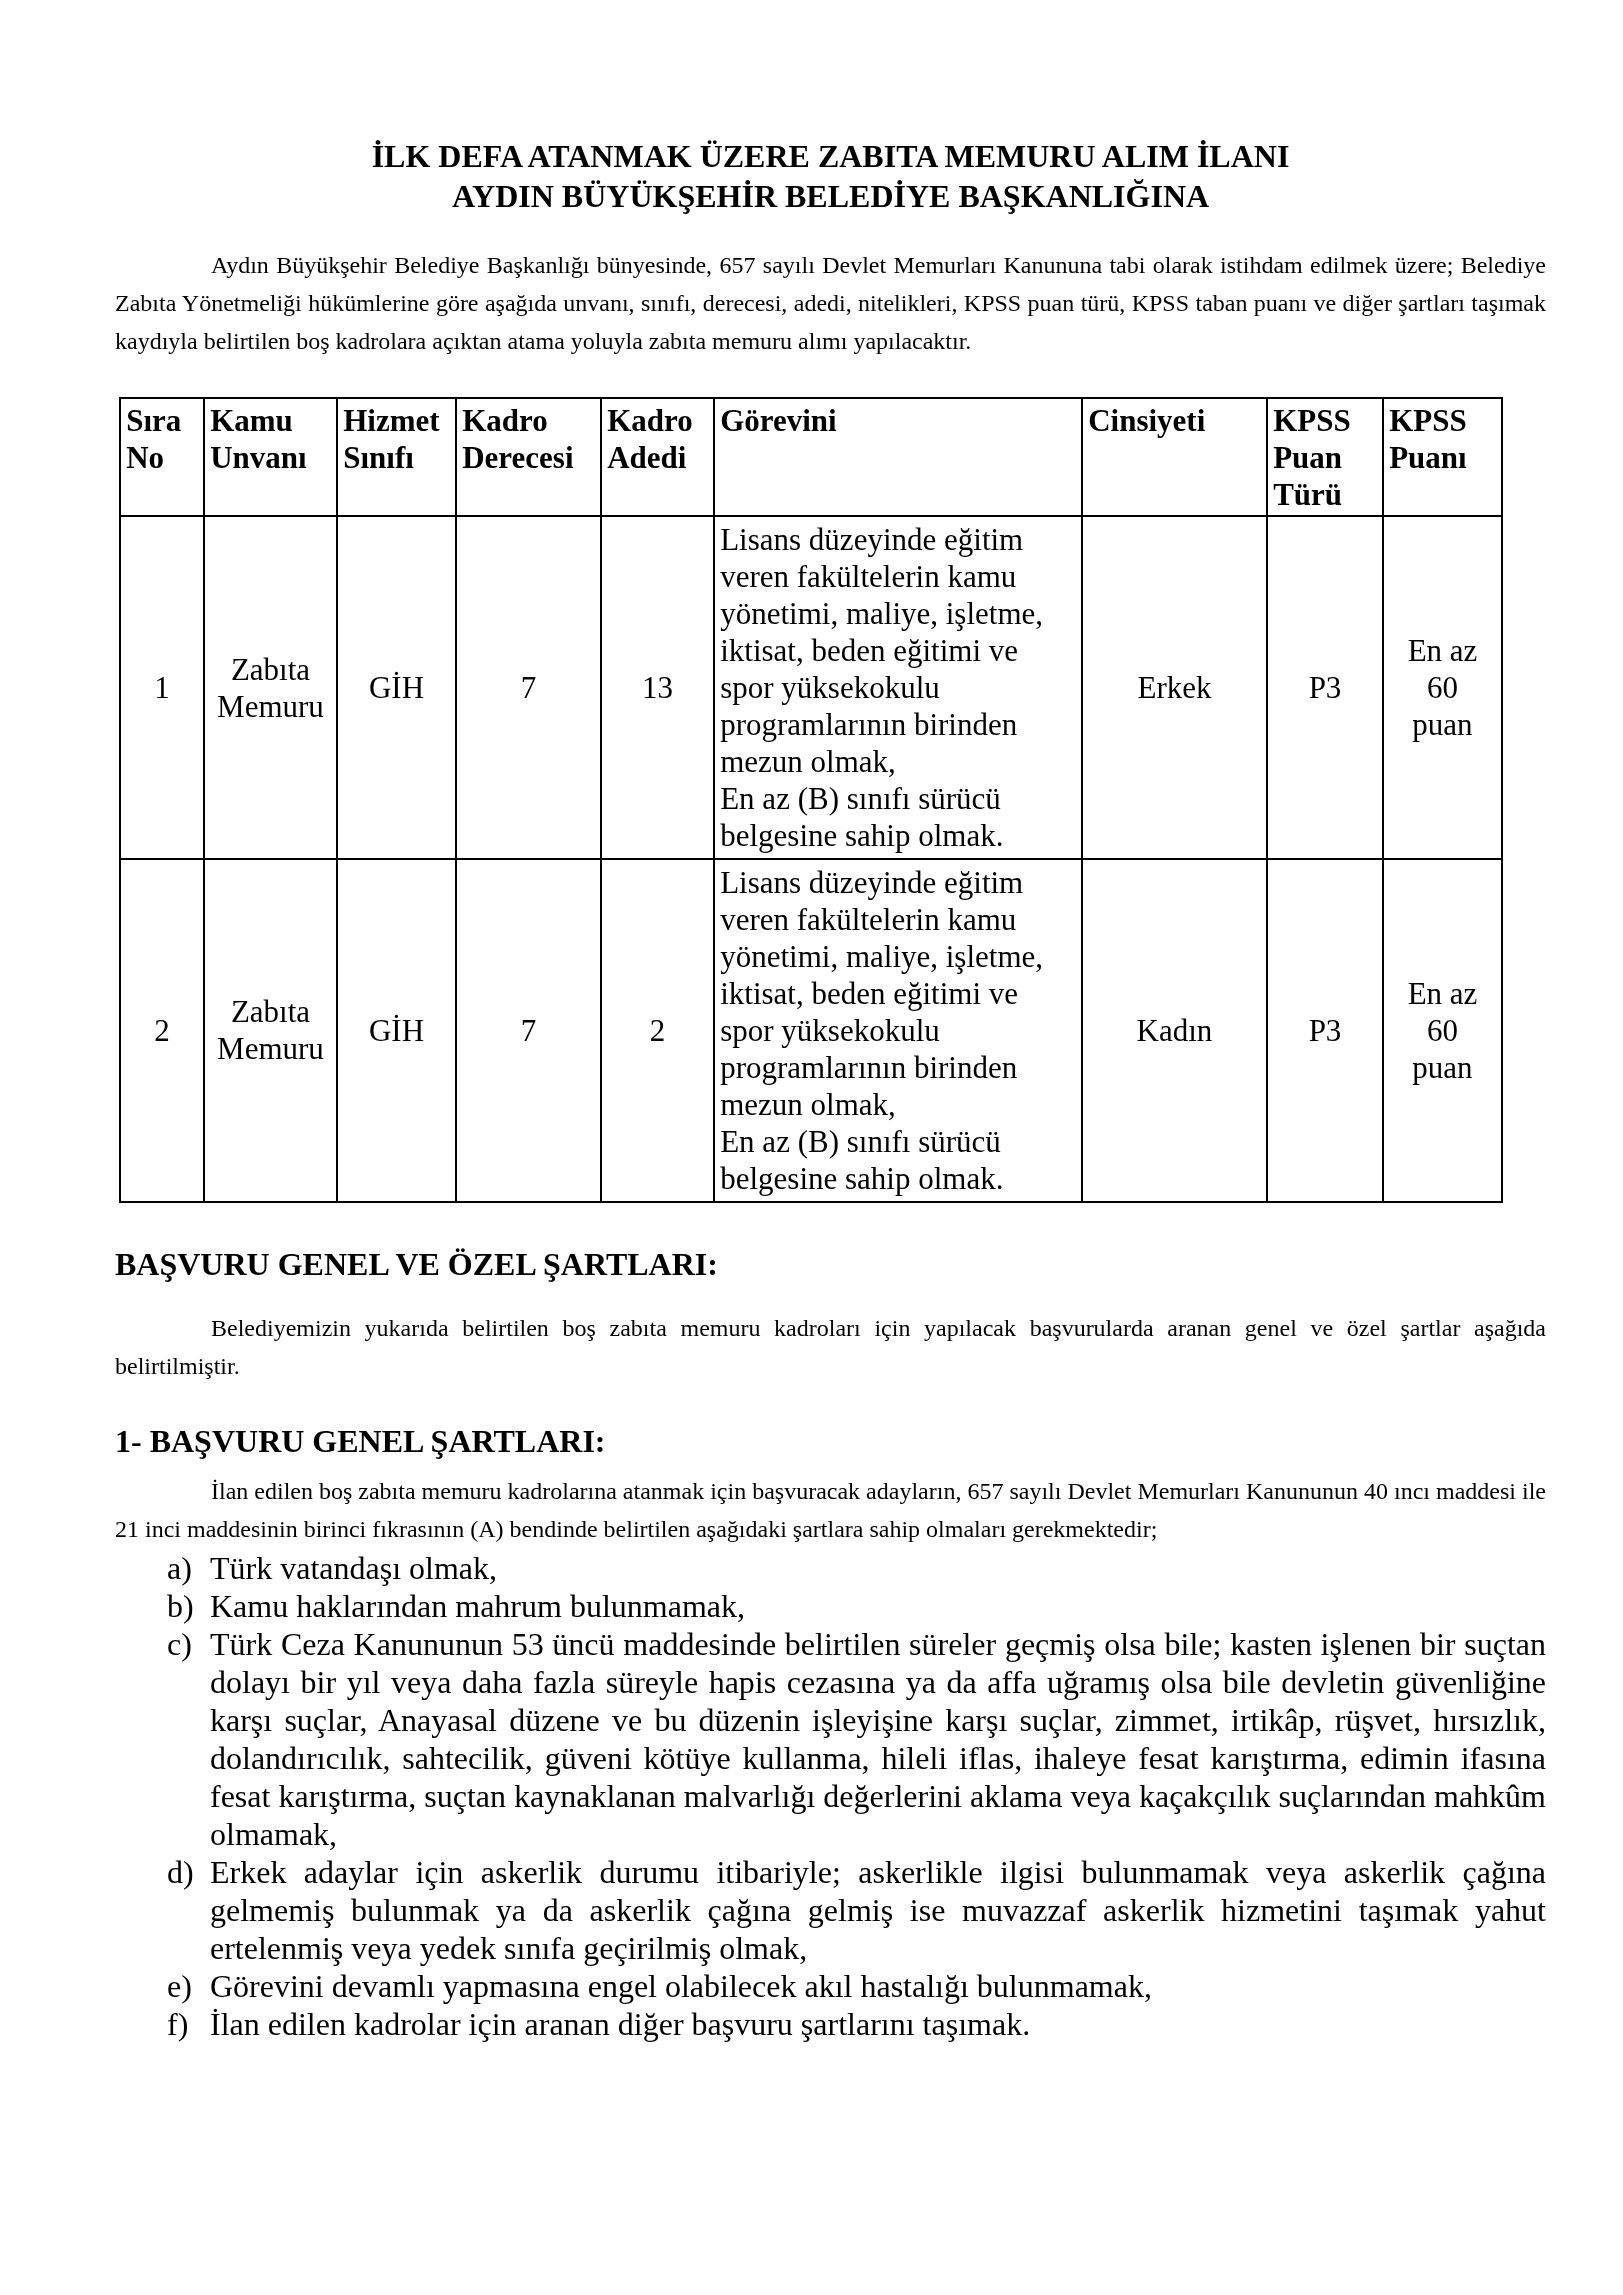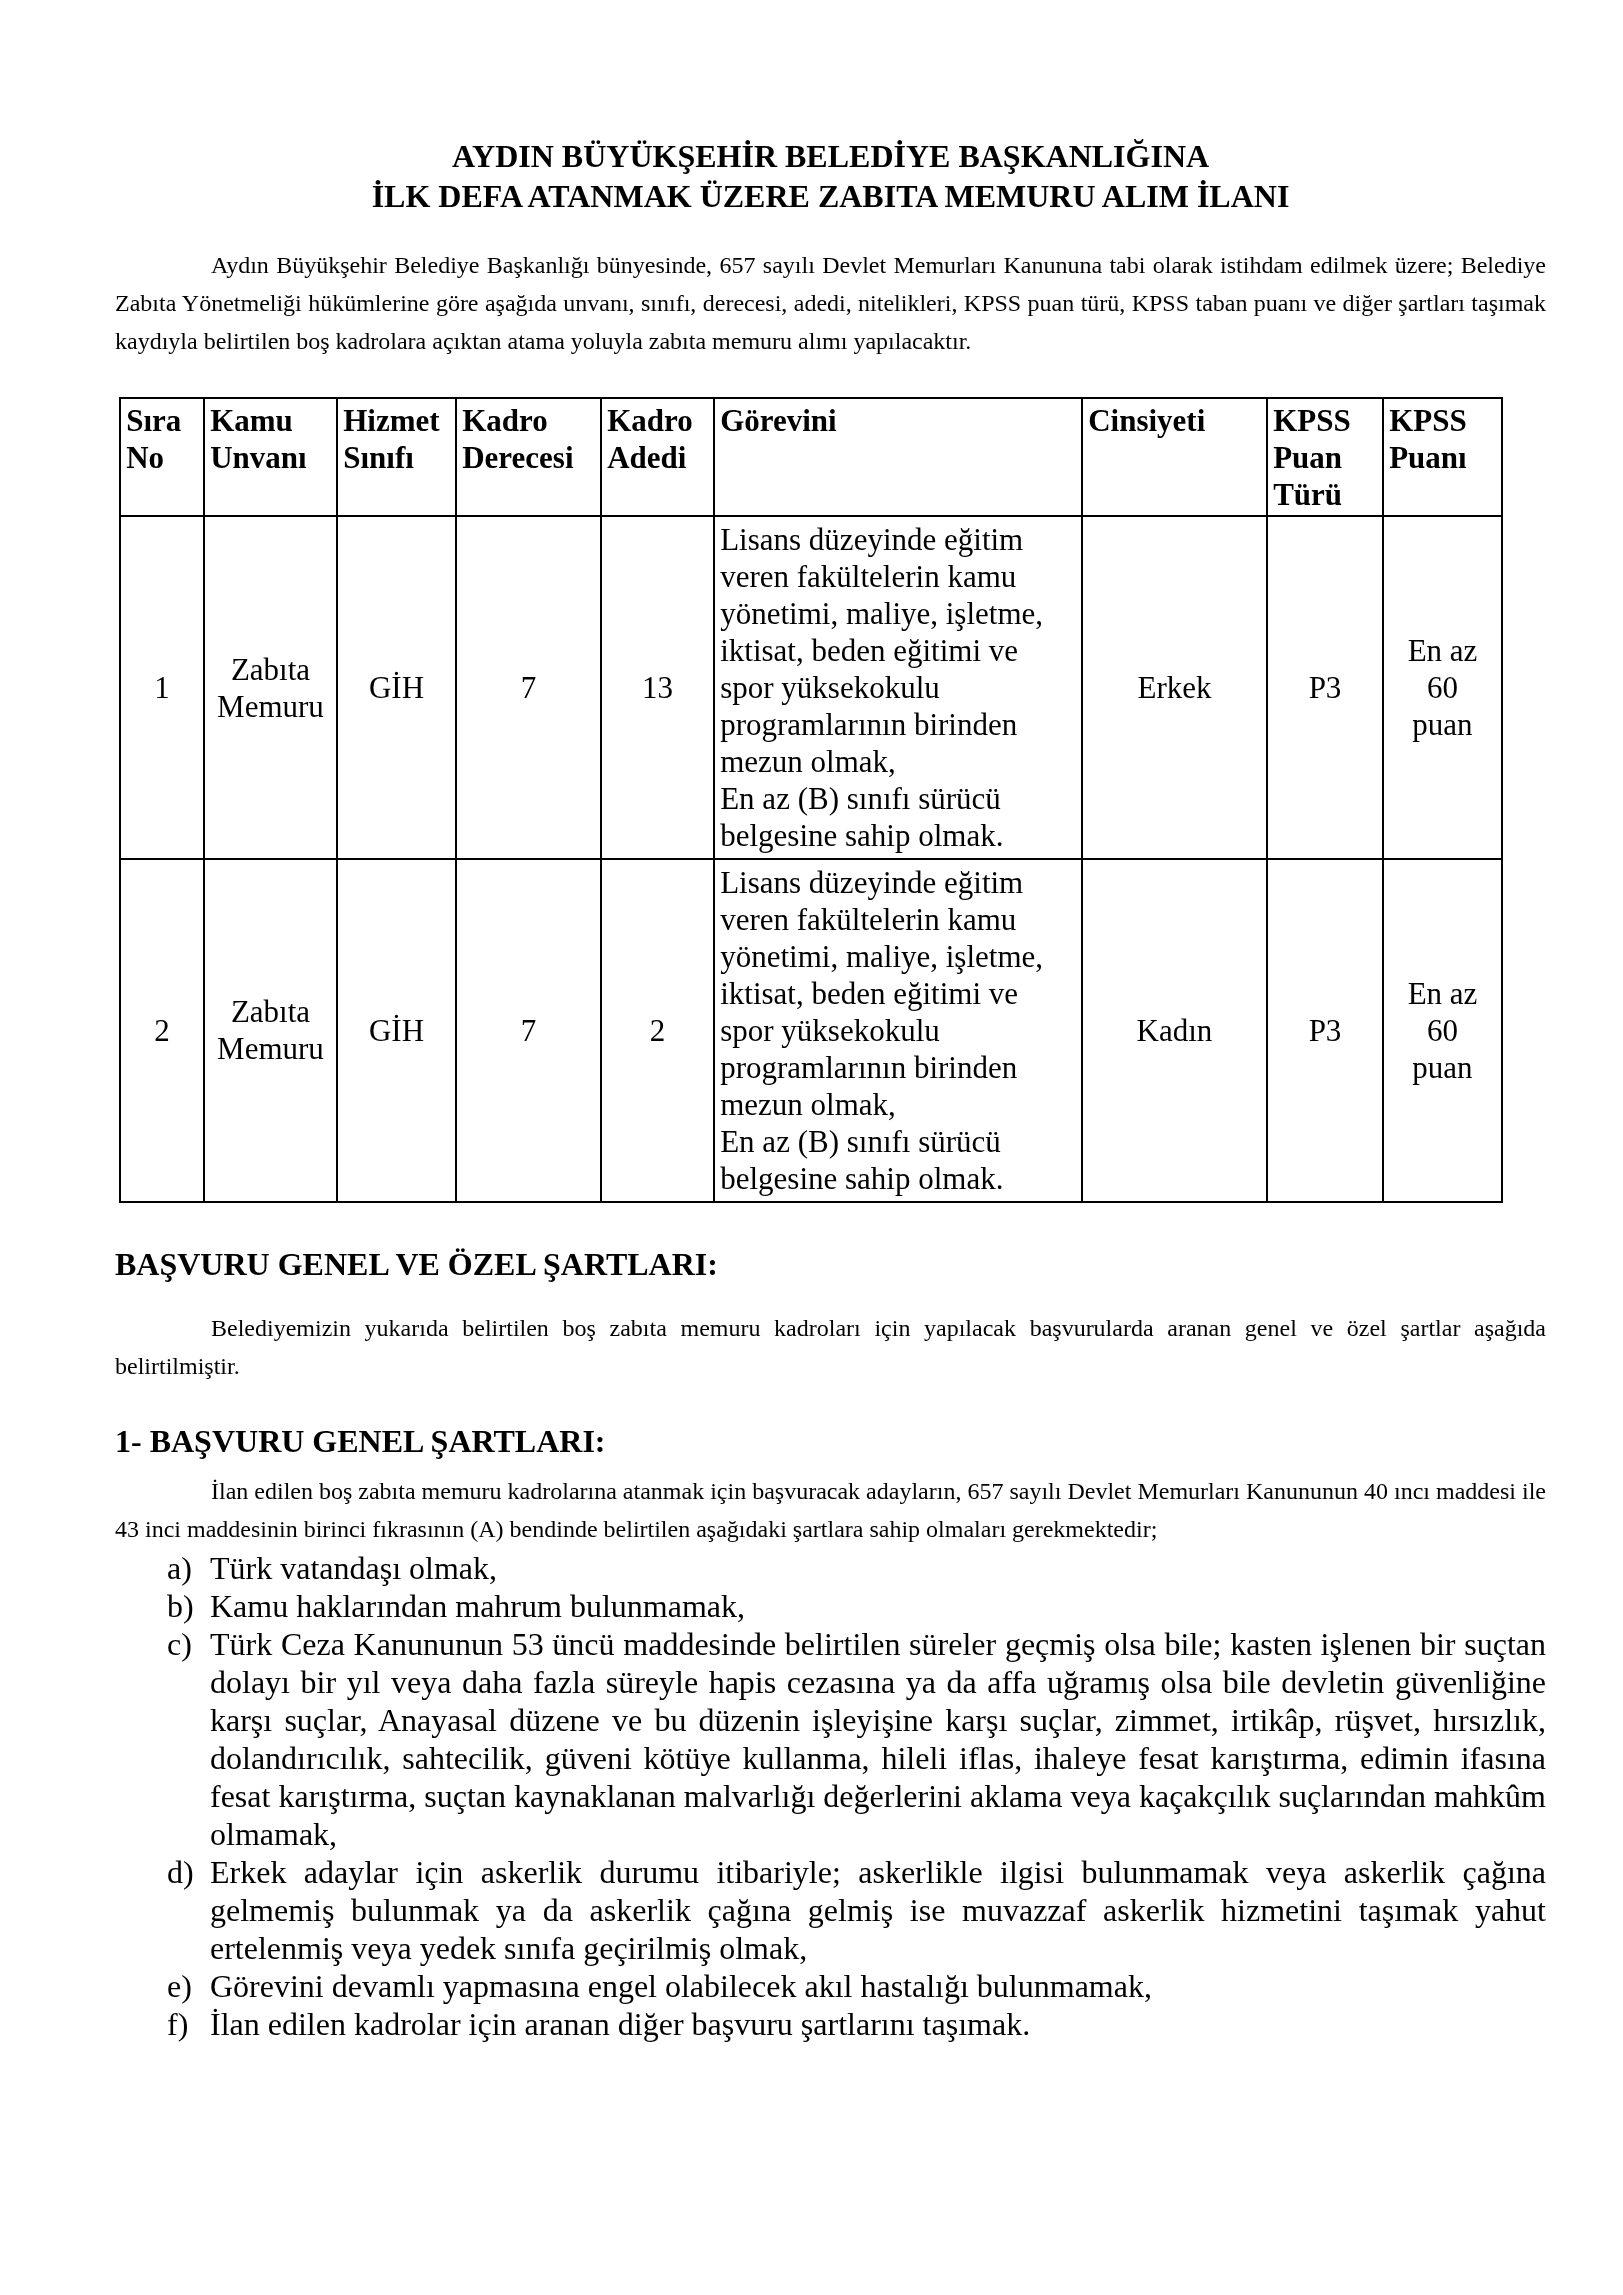--- a/index.html
+++ b/index.html
@@ -109,22 +109,22 @@
     line-height: 38px;
     text-align: justify;
   }
 </style>
 </head>
 <body>
 
 <div class="page">
 
   <div class="doc-title">
+    <div>İLK DEFA ATANMAK ÜZERE ZABITA MEMURU ALIM İLANI</div>
     <div>AYDIN BÜYÜKŞEHİR BELEDİYE BAŞKANLIĞINA</div>
-    <div>İLK DEFA ATANMAK ÜZERE ZABITA MEMURU ALIM İLANI</div>
   </div>
 
   <p class="para intro-para">Aydın Büyükşehir Belediye Başkanlığı bünyesinde, 657 sayılı Devlet Memurları Kanununa tabi olarak istihdam edilmek üzere; Belediye Zabıta Yönetmeliği hükümlerine göre aşağıda unvanı, sınıfı, derecesi, adedi, nitelikleri, KPSS puan türü, KPSS taban puanı ve diğer şartları taşımak kaydıyla belirtilen boş kadrolara açıktan atama yoluyla zabıta memuru alımı yapılacaktır.</p>
 
   <table class="positions">
     <colgroup>
       <col class="c-no">
         <col class="c-unvan">
         <col class="c-sinif">
         <col class="c-derece">
@@ -192,21 +192,21 @@
       </tr>
     </tbody>
   </table>
 
   <h2 class="section-heading heading-1">BAŞVURU GENEL VE ÖZEL ŞARTLARI:</h2>
 
   <p class="para para-1">Belediyemizin yukarıda belirtilen boş zabıta memuru kadroları için yapılacak başvurularda aranan genel ve özel şartlar aşağıda belirtilmiştir.</p>
 
   <h2 class="section-heading heading-2">1- BAŞVURU GENEL ŞARTLARI:</h2>
 
-  <p class="para para-2">İlan edilen boş zabıta memuru kadrolarına atanmak için başvuracak adayların, 657 sayılı Devlet Memurları Kanununun 40 ıncı maddesi ile 43 inci maddesinin birinci fıkrasının (A) bendinde belirtilen aşağıdaki şartlara sahip olmaları gerekmektedir;</p>
+  <p class="para para-2">İlan edilen boş zabıta memuru kadrolarına atanmak için başvuracak adayların, 657 sayılı Devlet Memurları Kanununun 40 ıncı maddesi ile 21 inci maddesinin birinci fıkrasının (A) bendinde belirtilen aşağıdaki şartlara sahip olmaları gerekmektedir;</p>
 
   <div class="req-list">
     <div class="req-item">
       <span class="req-letter">a)</span>
       <div class="req-text">Türk vatandaşı olmak,</div>
     </div>
     <div class="req-item">
       <span class="req-letter">b)</span>
       <div class="req-text">Kamu haklarından mahrum bulunmamak,</div>
     </div>

